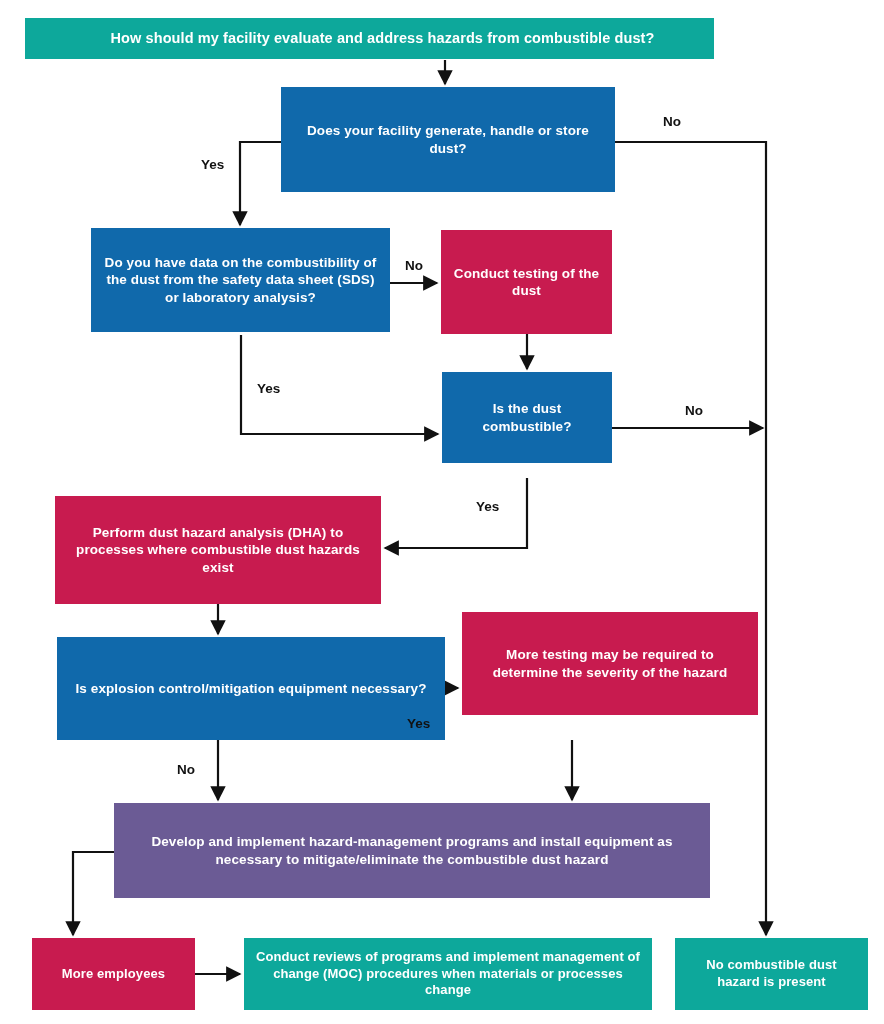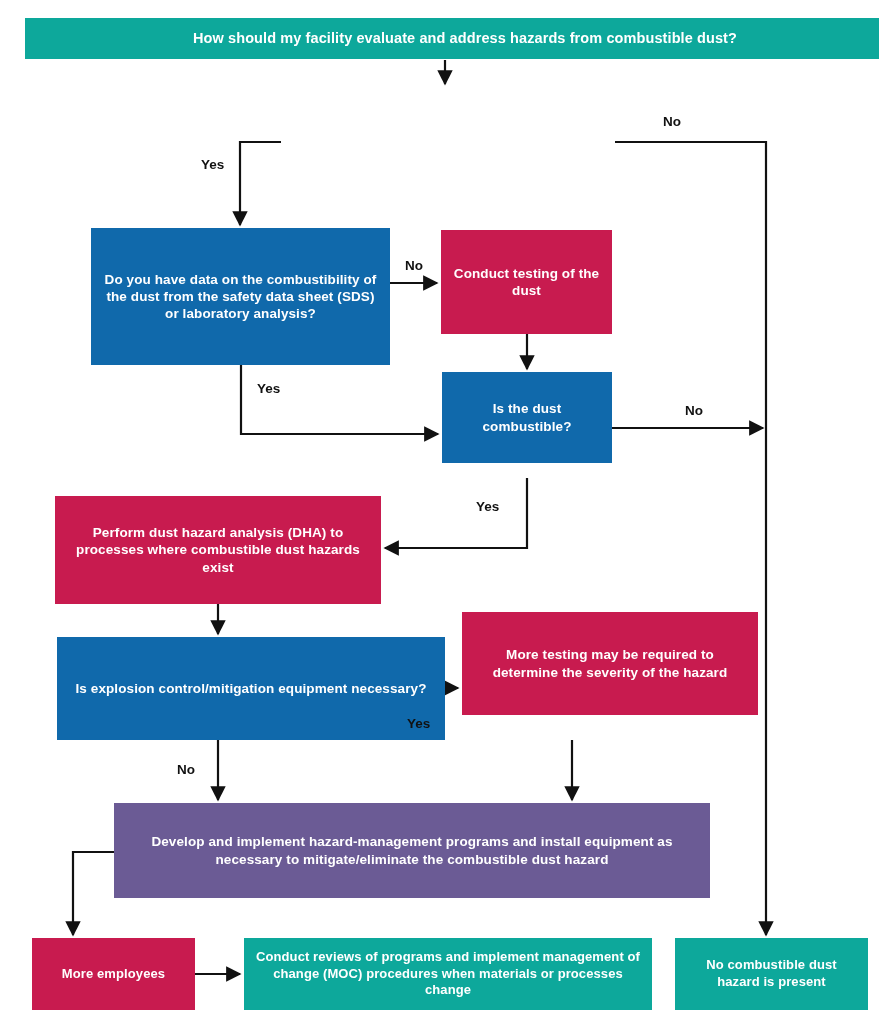--- a/index.html
+++ b/index.html
@@ -92,26 +92,29 @@
       <path d="M 218 740 L 218 800" marker-end="url(#arrow)"></path>
 
       <path d="M 572 740 L 572 800" marker-end="url(#arrow)"></path>
 
       <path d="M 114 852 L 73 852 L 73 935" marker-end="url(#arrow)"></path>
 
       <path d="M 195 974 L 240 974" marker-end="url(#arrow)"></path>
     </g>
   </svg>
 
-  <div class="node banner" style="left: 25px; top: 18px; width: 854px; height: 41px; background: rgb(13, 168, 155); padding-left: 36px;">
+  <div class="node banner" style="left: 25px; top: 18px; width: 689px; height: 41px; background: rgb(13, 168, 155); padding-left: 36px;">
     <span>How should my facility evaluate and address hazards from combustible dust?</span>
   </div>
 
+  <div class="node std" style="left: 281px; top: 87px; width: 334px; height: 105px; background: rgb(16, 105, 171);">
+    <span>Does your facility generate, handle or store dust?</span>
+  </div>
 
-  <div class="node std" style="left: 91px; top: 228px; width: 299px; height: 137px; background: rgb(16, 105, 171);">
+  <div class="node std" style="left: 91px; top: 228px; width: 299px; height: 104px; background: rgb(16, 105, 171);">
     <span>Do you have data on the combustibility of the dust from the safety data sheet (SDS) or laboratory analysis?</span>
   </div>
 
   <div class="node std" style="left: 441px; top: 230px; width: 171px; height: 104px; background: rgb(200, 27, 79);">
     <span>Conduct testing of the dust</span>
   </div>
 
   <div class="node std" style="left: 442px; top: 372px; width: 170px; height: 91px; background: rgb(16, 105, 171);">
     <span>Is the dust combustible?</span>
   </div>

